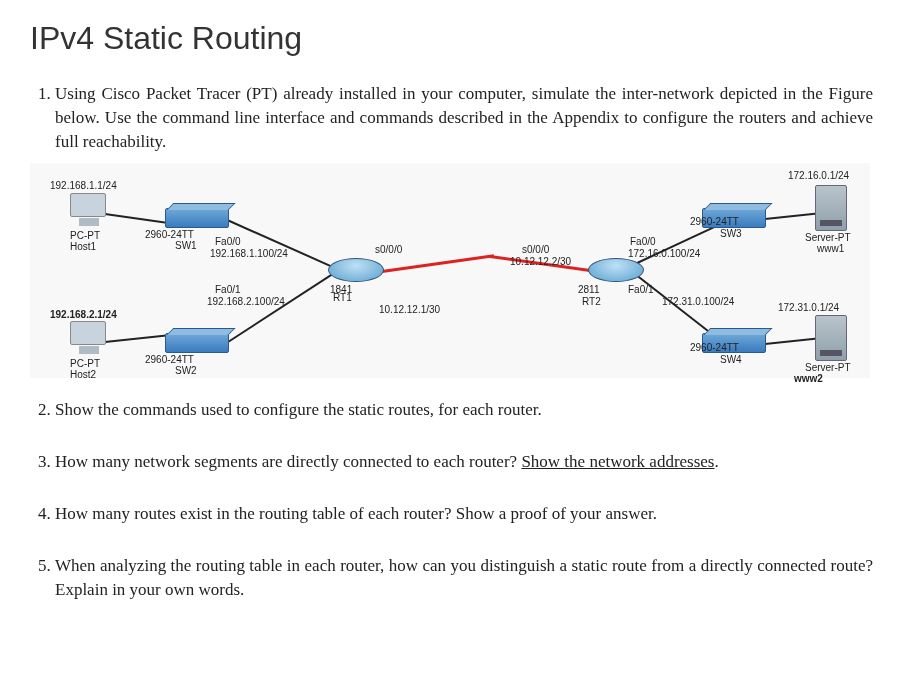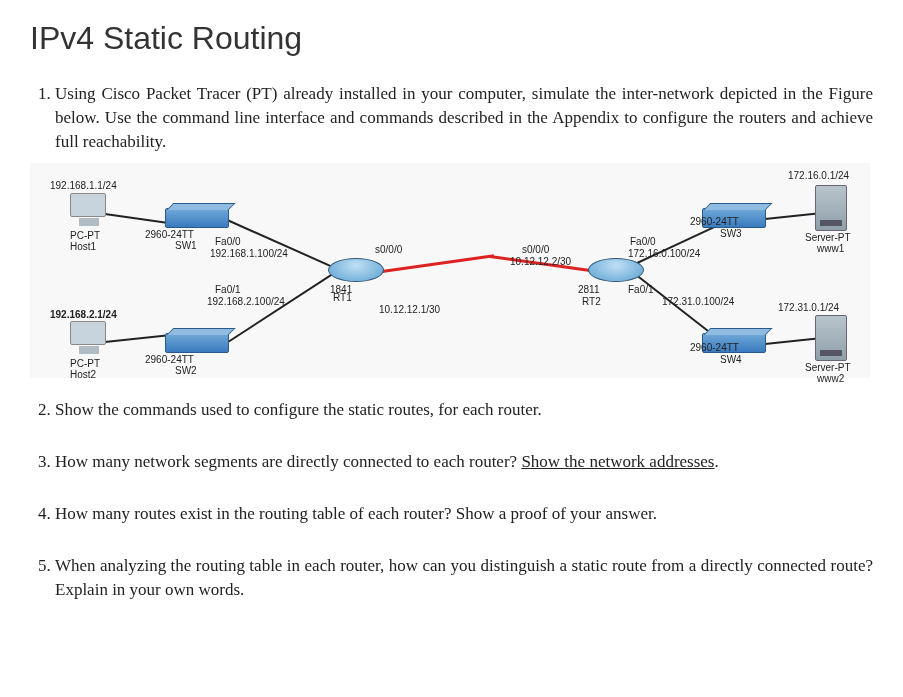--- a/index.html
+++ b/index.html
@@ -161,21 +161,21 @@
       <div class="switch" style="left:135px; top:170px;"></div>
       <div class="dlabel" style="left:115px; top:190px;">2960-24TT</div>
       <div class="dlabel" style="left:145px; top:201px;">SW2</div>
 
       <div class="switch" style="left:672px; top:170px;"></div>
       <div class="dlabel" style="left:660px; top:178px;">2960-24TT</div>
       <div class="dlabel" style="left:690px; top:190px;">SW4</div>
       <div class="dlabel" style="left:748px; top:138px;">172.31.0.1/24</div>
       <div class="server" style="left:785px; top:152px;"></div>
       <div class="dlabel" style="left:775px; top:198px;">Server-PT</div>
-      <div class="dlabel" style="left:787px; top:209px;">www2</div>
+      <div class="dlabel" style="left:764px; top:209px;font-weight:bold;">www2</div>
 
     </div>
   </li>
 
   <li>Show the commands used to configure the static routes, for each router.</li>
 
   <li>
     <span>How many network segments are directly connected to each router? </span><span class="underline">Show the network addresses</span><span>.</span>
   </li>
 

